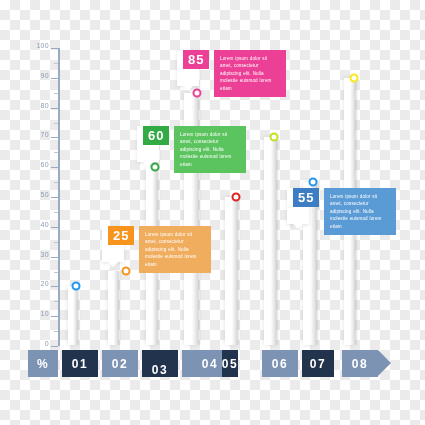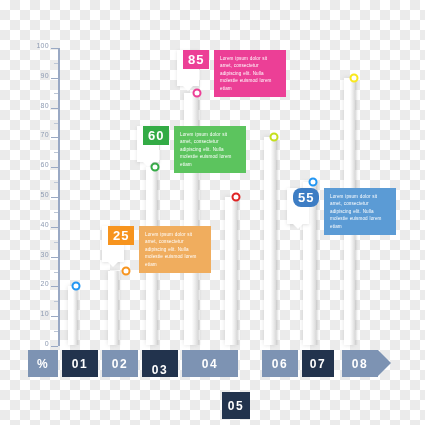--- a/index.html
+++ b/index.html
@@ -232,21 +232,21 @@
     <div class="callout" style="left:50px;top:178px;">
       <span class="badge" style="background:#f7941e;">25</span>
       <span class="body" style="left:31px;width:60px;background:#f0ad5e;">Lorem ipsum dolor sit amet, consectetur adipiscing elit. Nulla molestie euismod lorem etiam</span>
     </div>
 
     <div class="wtab" style="left:229px;top:140px;width:22px;height:36px;">
       <span class="notch"></span>
     </div>
 
     <div class="callout" style="left:235px;top:140px;">
-      <span class="badge" style="background:#3d7dc4;border-radius:8px;">55</span>
+      <span class="badge" style="background:#3d7dc4;">55</span>
       <span class="body" style="left:31px;width:60px;background:#5b9bd5;">Lorem ipsum dolor sit amet, consectetur adipiscing elit. Nulla molestie euismod lorem etiam</span>
     </div>
 
   </div>
 
   <div id="xaxis">
     <div class="seg pct" style="left:0px;   width:30px;">
         <span>%</span>
       </div>
     <div class="seg dark" style="left:34px;  width:36px;">
@@ -254,21 +254,21 @@
       </div>
     <div class="seg light" style="left:74px;  width:36px;">
         <span>02</span>
       </div>
     <div class="seg dark" style="left:114px; width:36px;align-items:flex-end;">
         <span>03</span>
       </div>
     <div class="seg light" style="left:154px; width:56px;">
         <span>04</span>
       </div>
-    <div class="seg dark" style="left:194px; width:28px;margin-top:42px;">
+    <div class="seg dark" style="left:194px; width:16px;">
         <span>05</span>
       </div>
     <div class="seg light" style="left:234px; width:36px;">
         <span>06</span>
       </div>
     <div class="seg dark" style="left:274px; width:32px;">
         <span>07</span>
       </div>
     <div class="seg light arrow" style="left:314px; width:36px;">
         <span>08</span>

